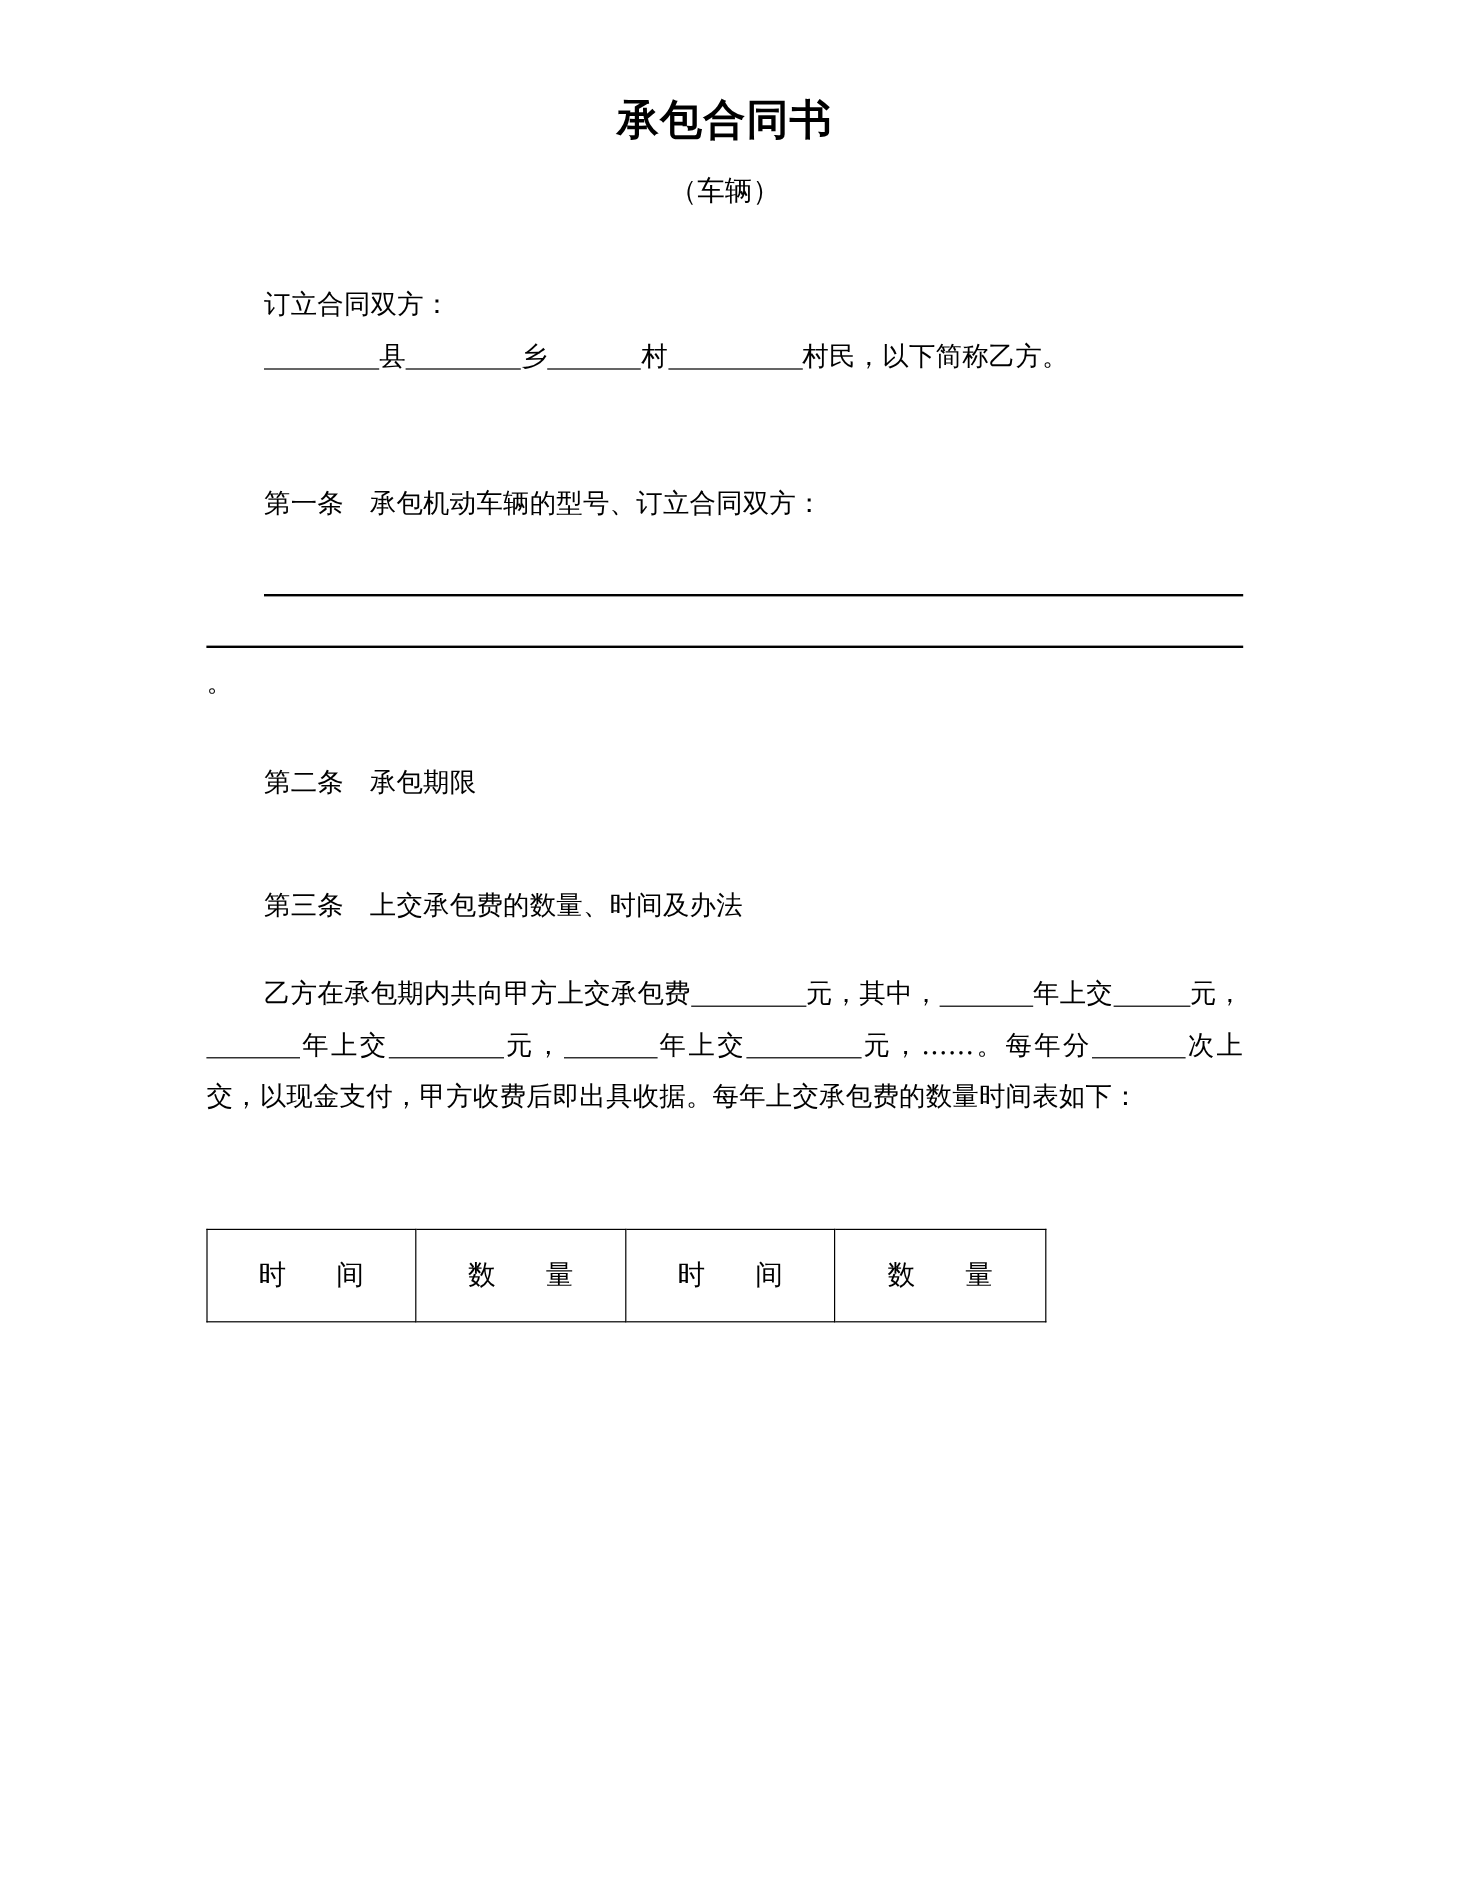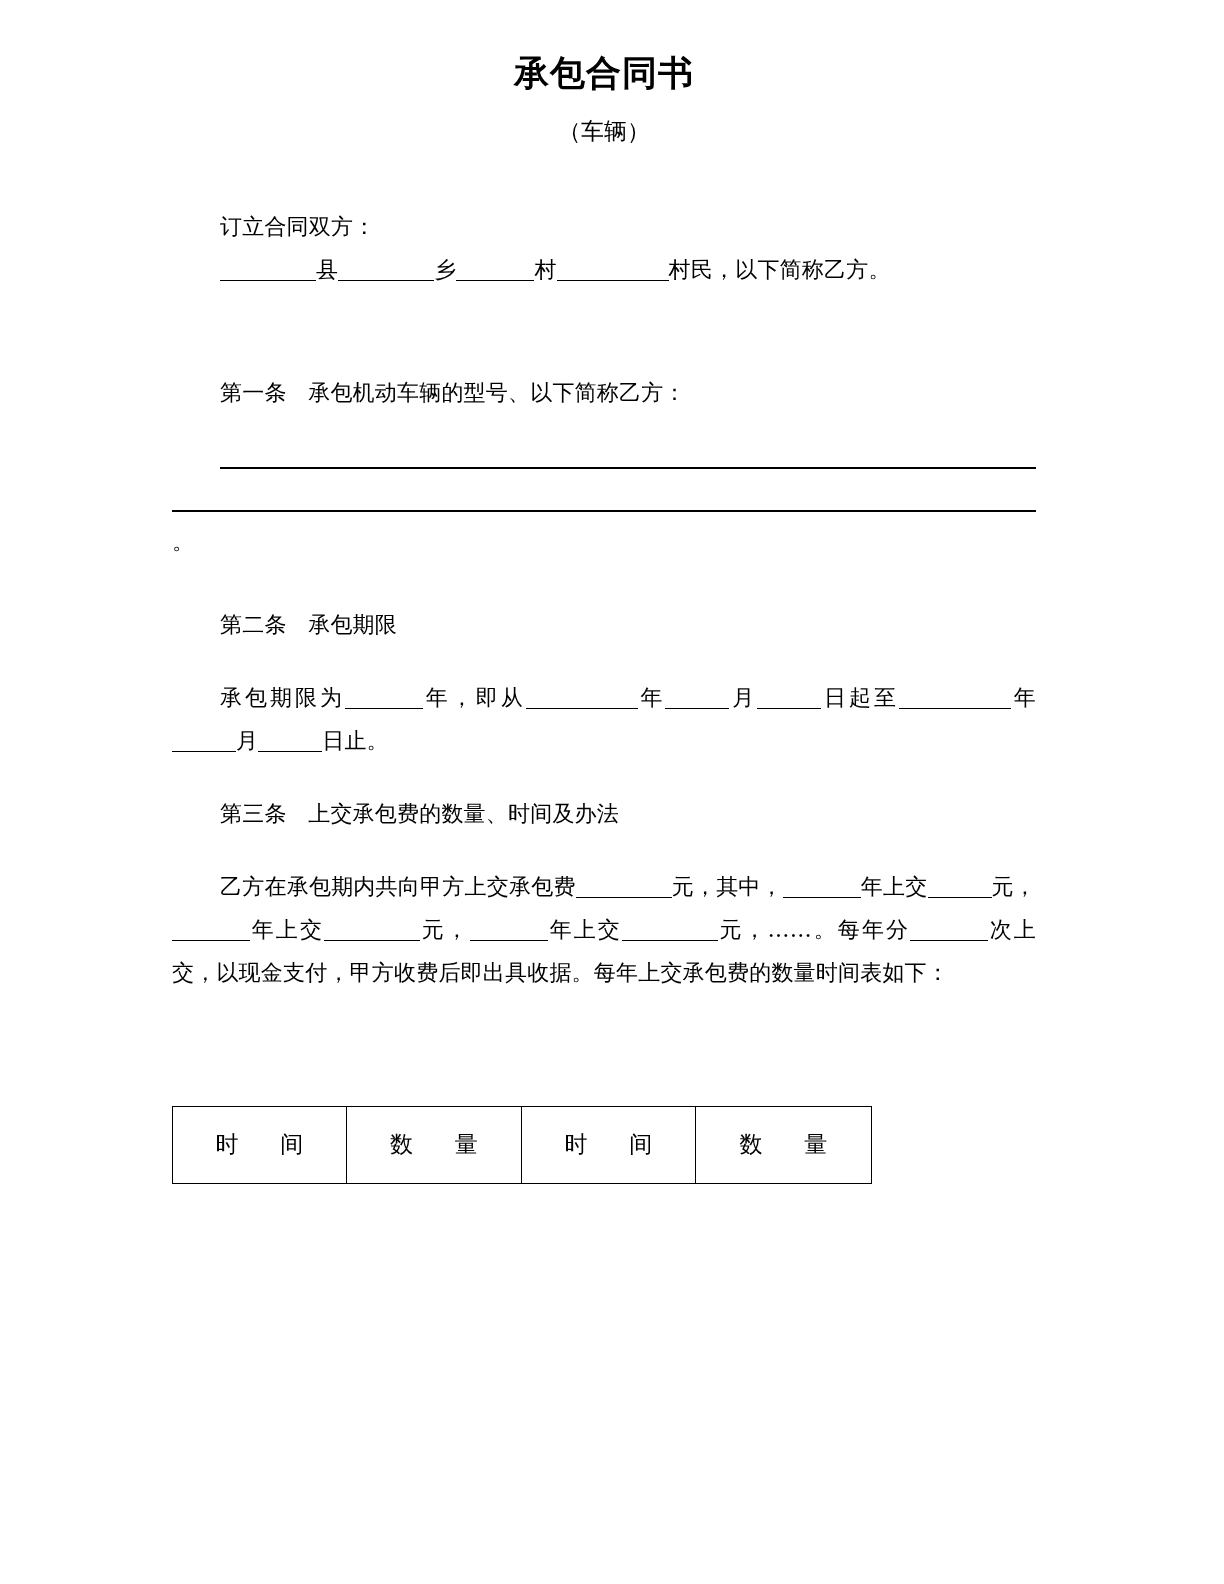--- a/index.html
+++ b/index.html
@@ -28,21 +28,21 @@
     width: 864px;
   }
 
   
   .doc-title {
     text-align: center;
     font-size: 35px;
     font-weight: bold;
     letter-spacing: 1px;
     margin: 0;
-    padding-top: 52px;
+    padding-top: 80px;
     line-height: 1.25;
     font-family: "DejaVu Sans", "Liberation Sans", sans-serif;
   }
   .doc-subtitle {
     text-align: center;
     font-size: 23px;
     font-weight: normal;
     margin: 0;
     padding-top: 20px;
     letter-spacing: 0px;
@@ -92,21 +92,20 @@
 
   
   .tbl-wrap {
     margin-top: 0;
   }
   table.fee-table {
     border-collapse: collapse;
     table-layout: fixed;
     width: 687px;
     margin-left: 0;
-    margin-top: 24px;
   }
   table.fee-table td {
     border: 1.8px solid #000;
     height: 74px;
     text-align: center;
     vertical-align: middle;
     font-size: 23px;
     letter-spacing: 0.2px;
   }
   table.fee-table td .cell-txt {
@@ -137,21 +136,21 @@
     <p class="para indent2">
       <span class="blk b-l"></span><span>县</span><span class="blk b-l"></span><span>乡</span><span class="blk b-m"></span><span>村</span><span class="blk b-xl"></span><span>村民</span><span>，以下简称乙方。</span>
     </p>
 
     <div class="gap-lg"></div>
 
 
     <div class="gap-lg"></div>
 
     <p class="para indent2">
-      <span>第一条</span>&nbsp;&nbsp;&nbsp;<span>承包机动车辆的型号、以下简称乙方：</span>
+      <span>第一条</span>&nbsp;&nbsp;&nbsp;<span>承包机动车辆的型号、订立合同双方：</span>
     </p>
 
     <div class="gap-sm"></div>
 
     <div class="rule-row">
       <div class="rule rule-indent"></div>
     </div>
     <div class="rule-row">
       <div class="rule rule-full"></div>
     </div>
@@ -159,23 +158,20 @@
     <p class="para">。</p>
 
     <div class="gap-lg"></div>
 
     <p class="para indent2">
       <span>第二条</span>&nbsp;&nbsp;&nbsp;<span>承包期限</span>
     </p>
 
     <div class="gap-md"></div>
 
-    <p class="para indent2">
-      <span>承包期限为</span><span class="blk b-m"></span><span>年，即从</span><span class="blk b-xl"></span><span>年</span><span class="blk b-s"></span><span>月</span><span class="blk b-s"></span><span>日起至</span><span class="blk b-xl"></span><span>年</span><span class="blk b-s"></span><span>月</span><span class="blk b-s"></span><span>日止。</span>
-    </p>
 
     <div class="gap-md"></div>
 
     <p class="para indent2">
       <span>第三条</span>&nbsp;&nbsp;&nbsp;<span>上交承包费的数量、时间及办法</span>
     </p>
 
     <div class="gap-md"></div>
 
     <p class="para indent2">

